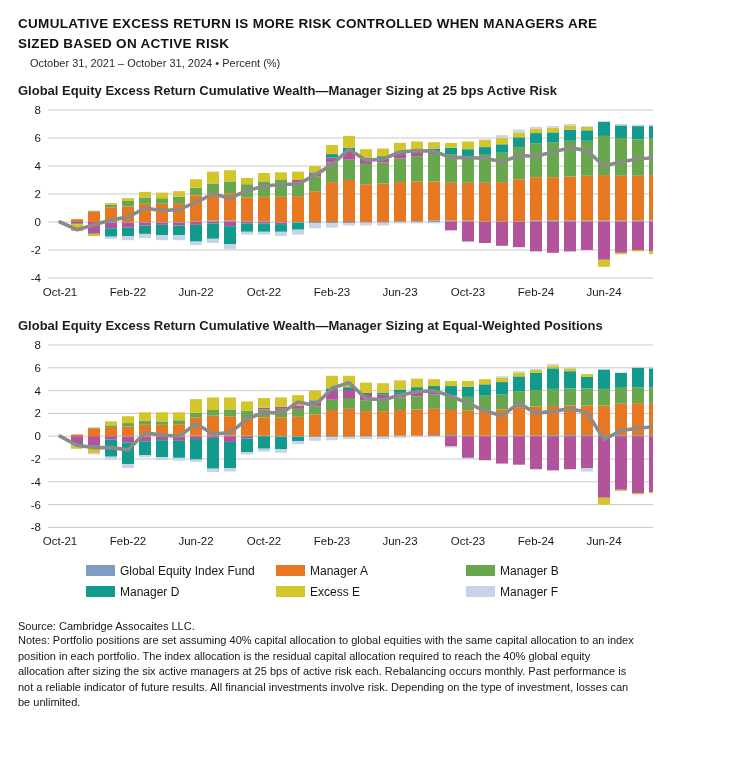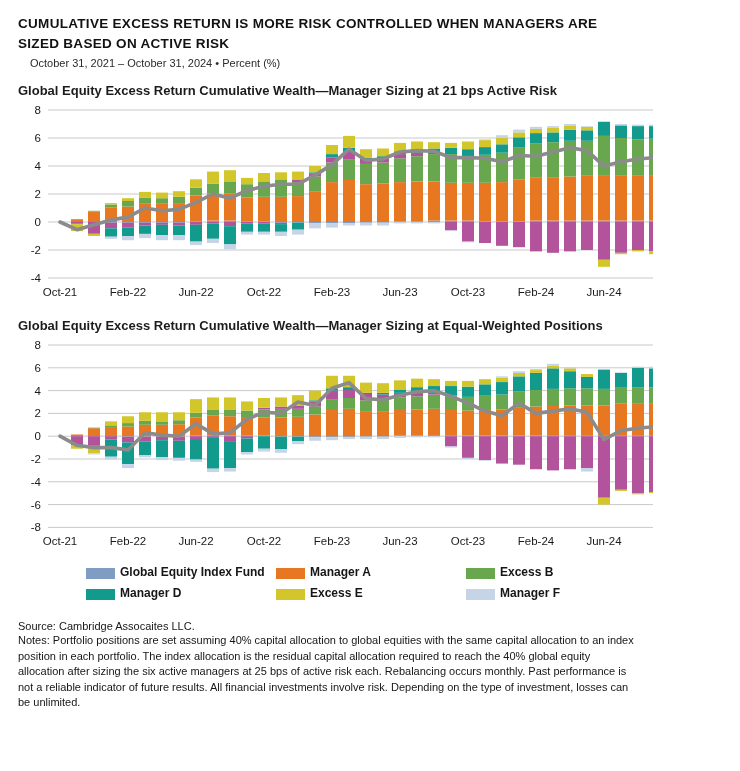--- a/index.html
+++ b/index.html
@@ -16,35 +16,35 @@
   }
   .subtitle{font-size:11px;color:#2b2b2b;margin:0 0 14px 12px;}
   .chart-title{font-size:13px;font-weight:bold;color:#1c1c1c;margin:6px 0 6px 0;}
   .chart-box{width:704px;}
   svg{display:block;}
   .legend{
     margin:10px 0 4px 68px;
     display:grid;grid-template-columns:190px 190px 180px;
     row-gap:5px;column-gap:0;
   }
-  .legend-item{display:flex;align-items:flex-end;height:16px;font-weight:bold;}
+  .legend-item{display:flex;align-items:center;height:16px;}
   .legend-swatch{width:29px;height:11px;display:inline-block;margin-right:5px;flex:0 0 auto;}
   .legend-swatch.line{height:5px;border-radius:3px;}
   .legend-label{font-size:12px;color:#161616;white-space:nowrap;}
   .source{font-size:11px;color:#161616;margin:20px 0 1px 0;}
   .notes{font-size:11px;color:#161616;line-height:1.42;margin:0;}
 </style>
 </head>
 <body>
 
 <div class="page">
   <div class="main-title">CUMULATIVE EXCESS RETURN IS MORE RISK CONTROLLED WHEN MANAGERS ARE SIZED BASED ON ACTIVE RISK</div>
   <div class="subtitle">October 31, 2021 – October 31, 2024 • Percent (%)</div>
 
-  <div class="chart-title">Global Equity Excess Return Cumulative Wealth—Manager Sizing at 21 bps Active Risk</div>
+  <div class="chart-title">Global Equity Excess Return Cumulative Wealth—Manager Sizing at 25 bps Active Risk</div>
   <div class="chart-box" id="chart1">
       <svg width="704" height="200" viewBox="0 0 704 200">
         <line x1="30" x2="666" y1="6" y2="6" stroke="#c9c9c9" stroke-width="1"></line>
         <text x="23" y="10" text-anchor="end" font-size="11.5" fill="#1a1a1a" font-family="&quot;Liberation Sans&quot;,&quot;DejaVu Sans&quot;,sans-serif">8</text>
         <line x1="30" x2="666" y1="34" y2="34" stroke="#c9c9c9" stroke-width="1"></line>
         <text x="23" y="38" text-anchor="end" font-size="11.5" fill="#1a1a1a" font-family="&quot;Liberation Sans&quot;,&quot;DejaVu Sans&quot;,sans-serif">6</text>
         <line x1="30" x2="666" y1="62" y2="62" stroke="#c9c9c9" stroke-width="1"></line>
         <text x="23" y="66" text-anchor="end" font-size="11.5" fill="#1a1a1a" font-family="&quot;Liberation Sans&quot;,&quot;DejaVu Sans&quot;,sans-serif">4</text>
         <line x1="30" x2="666" y1="90" y2="90" stroke="#c9c9c9" stroke-width="1"></line>
         <text x="23" y="94" text-anchor="end" font-size="11.5" fill="#1a1a1a" font-family="&quot;Liberation Sans&quot;,&quot;DejaVu Sans&quot;,sans-serif">2</text>
@@ -603,21 +603,21 @@
       <div class="legend-item">
         <span class="legend-swatch" style="background: rgb(127, 157, 195);"></span>
         <span class="legend-label">Global Equity Index Fund</span>
       </div>
       <div class="legend-item">
         <span class="legend-swatch" style="background: rgb(232, 119, 34);"></span>
         <span class="legend-label">Manager A</span>
       </div>
       <div class="legend-item">
         <span class="legend-swatch" style="background: rgb(105, 167, 78);"></span>
-        <span class="legend-label">Excess B</span>
+        <span class="legend-label">Manager B</span>
       </div>
       <div class="legend-item">
         <span class="legend-swatch" style="background: rgb(18, 155, 140);"></span>
         <span class="legend-label">Manager D</span>
       </div>
       <div class="legend-item">
         <span class="legend-swatch" style="background: rgb(210, 198, 43);"></span>
         <span class="legend-label">Excess E</span>
       </div>
       <div class="legend-item">

